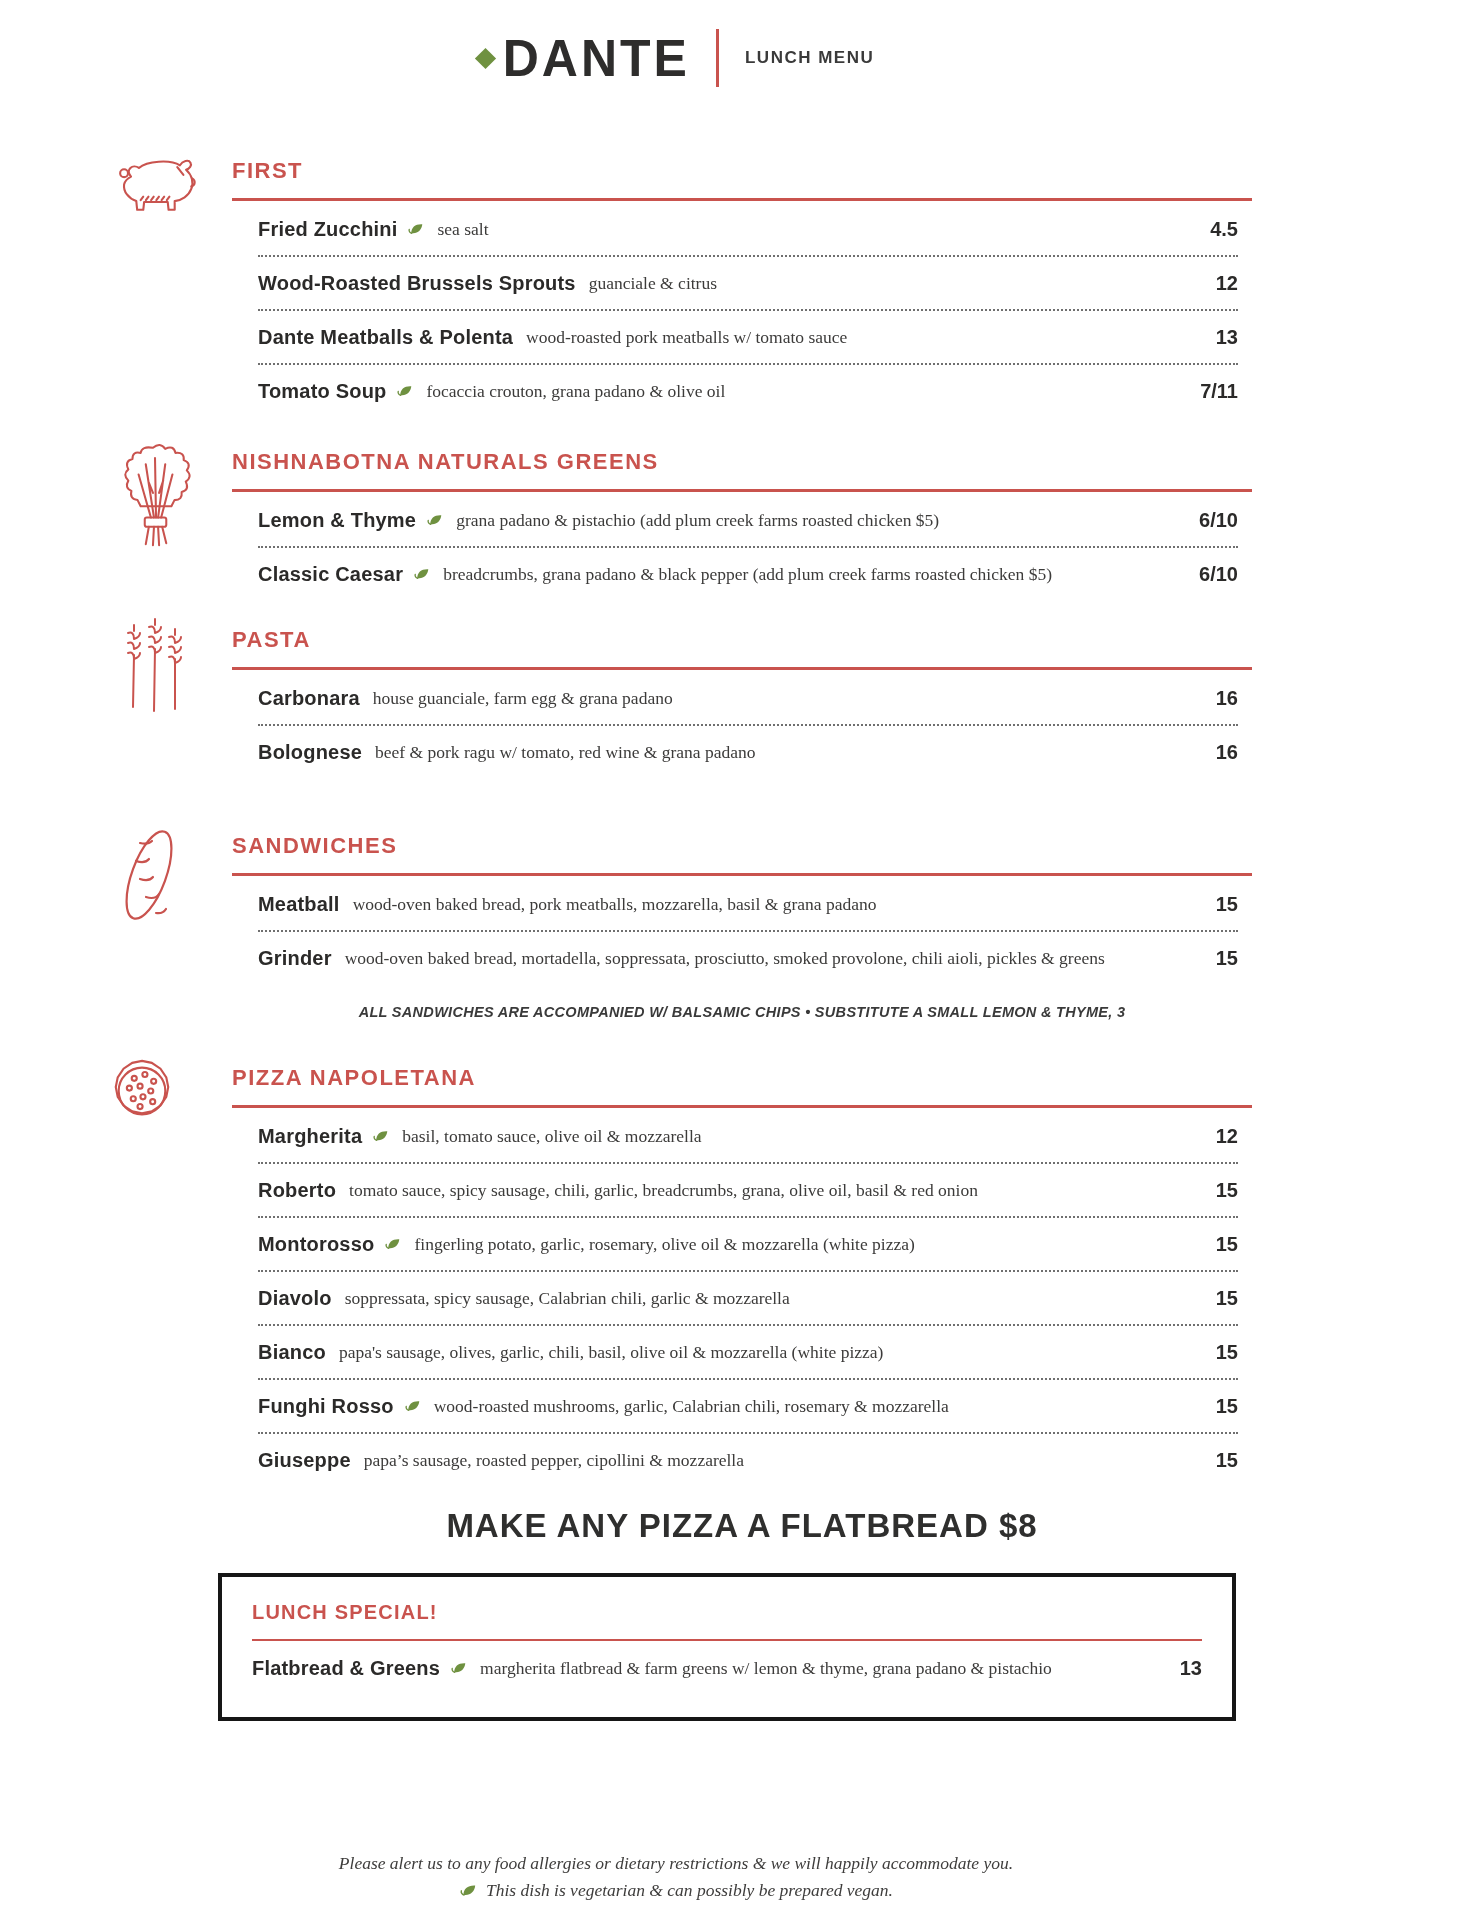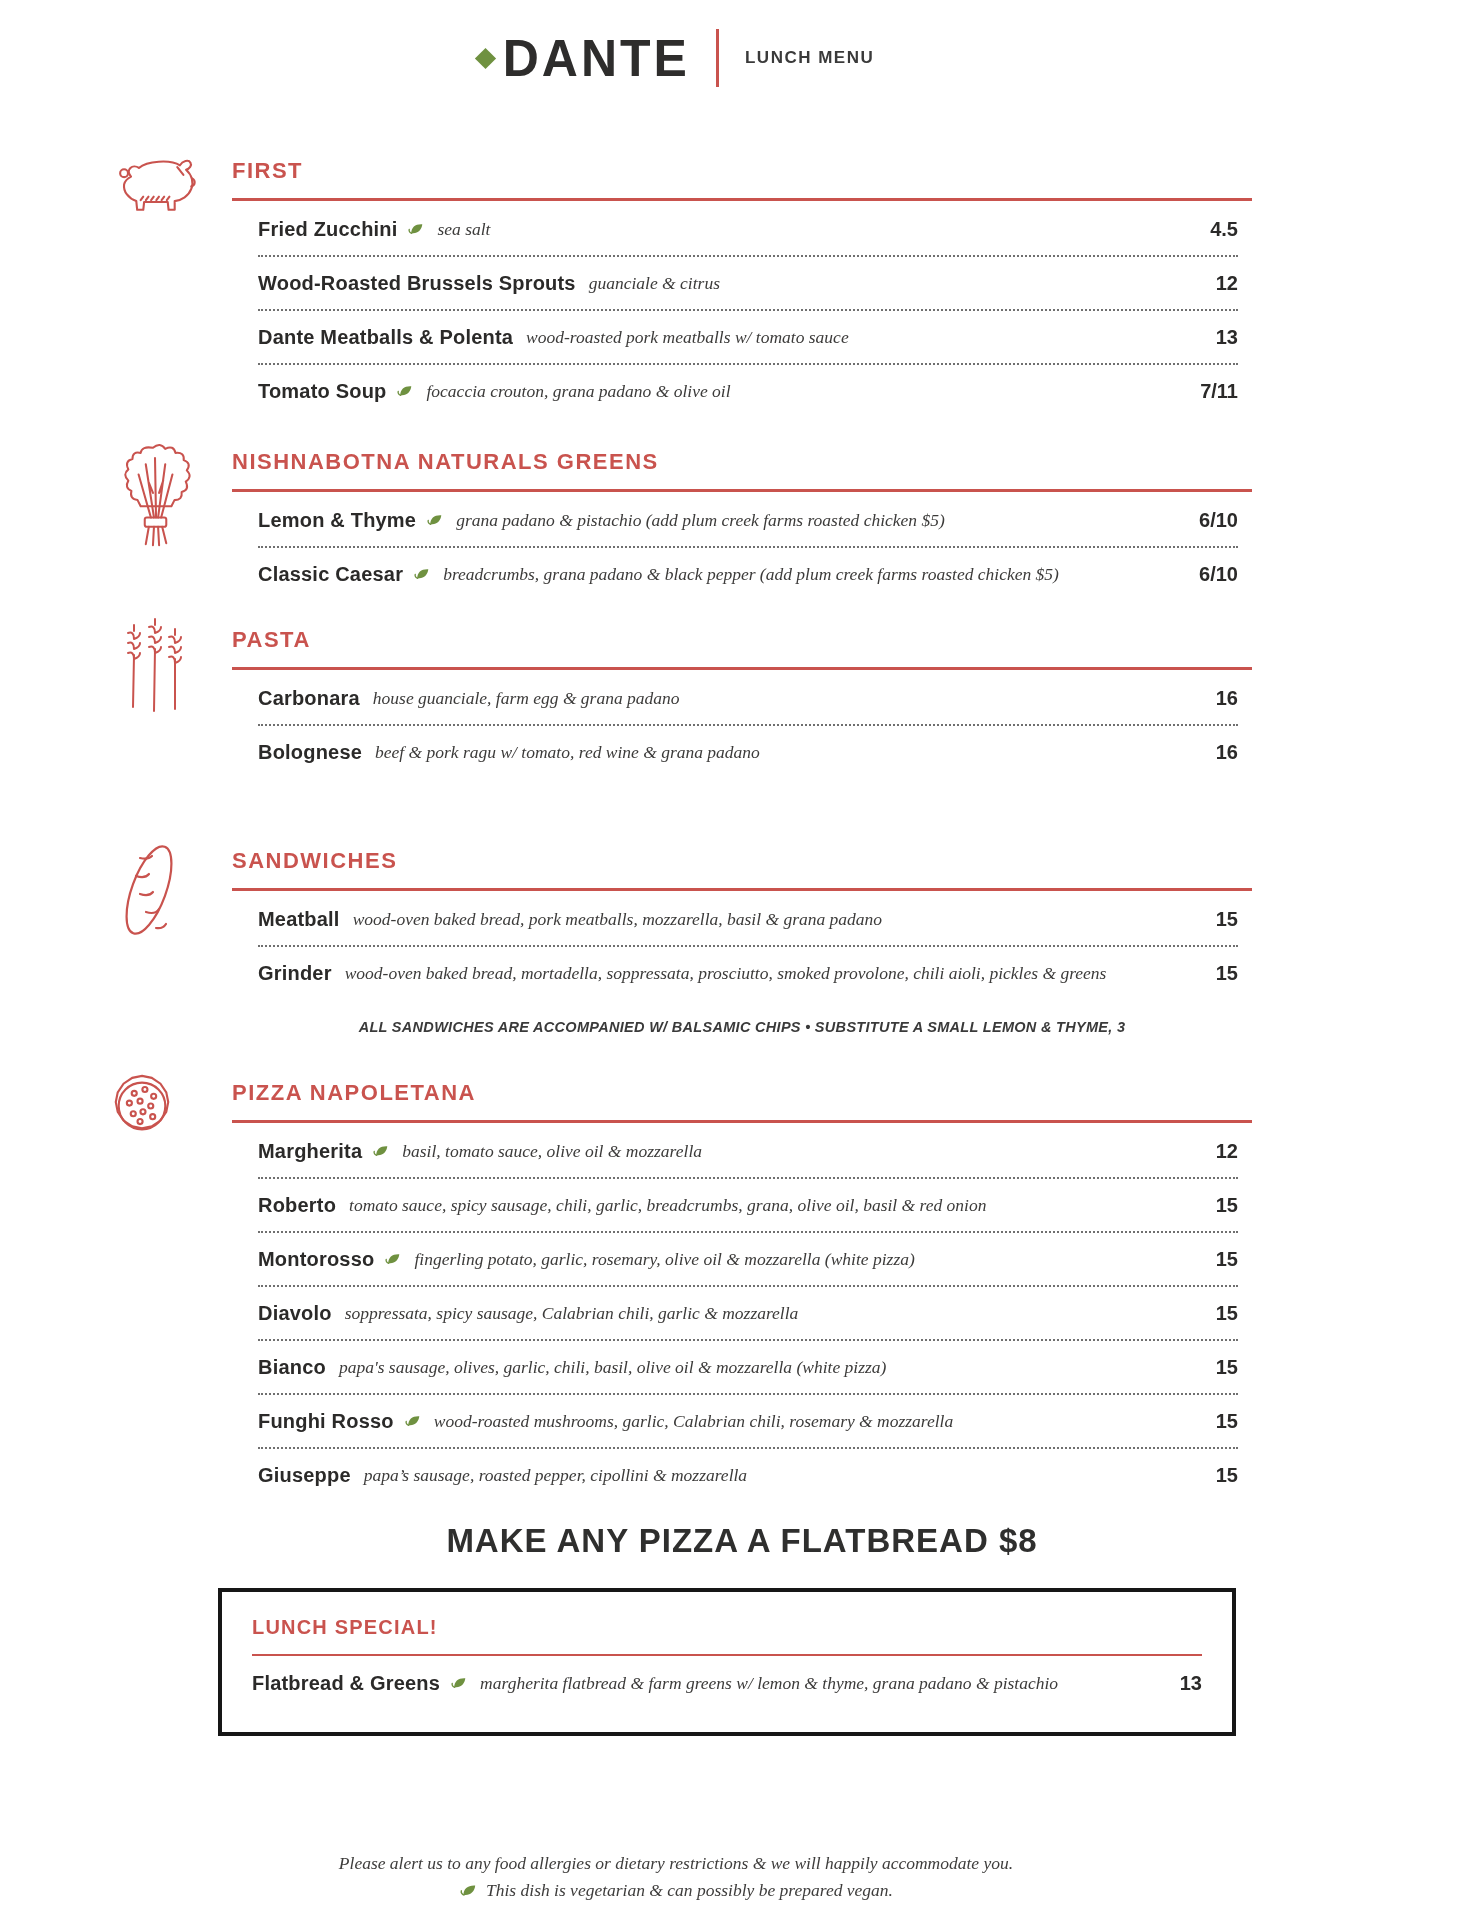--- a/index.html
+++ b/index.html
@@ -39,34 +39,34 @@
   .sec-underline{border-top:3px solid #c9534e;margin-top:16px;}
   .rows{margin:2px 14px 0 26px;}
   .row{
     display:flex;align-items:center;height:52px;
     border-bottom:2px dotted #6f6f6f;white-space:nowrap;
   }
   .row:last-child{border-bottom:none;text-align:right;}
   .item-name{font-size:20px;font-weight:bold;color:#2b2a29;letter-spacing:.2px;}
   .veg-badge{display:inline-flex;margin-left:10px;flex:none;}
   .item-desc{
-    font-family:"Liberation Serif",serif;font-style:italic;
+    font-family:"Liberation Serif",serif;
     font-size:17.5px;color:#3c3b3a;margin-left:13px;
   }
   .item-price{margin-left:auto;font-size:20px;font-weight:bold;color:#2b2a29;padding-left:16px;}
   .sec-note{
     margin-top:20px;text-align:center;
     font-size:14.5px;font-weight:bold;font-style:italic;
     color:#3a3a3a;letter-spacing:.3px;
   }
   
   #sec-first{margin-top:70px;}
   #sec-greens{margin-top:34px;}
   #sec-pasta{margin-top:29px;}
-  #sec-sandwiches{margin-top:72px;}
+  #sec-sandwiches{margin-top:57px;}
   #sec-pizza{margin-top:47px;}
   
   .flatbread-banner{
     margin-top:21px;text-align:center;
     font-size:33px;font-weight:bold;
     color:#2f2f2e;letter-spacing:1px;
   }
   
   .special-box{
     box-sizing:border-box;

